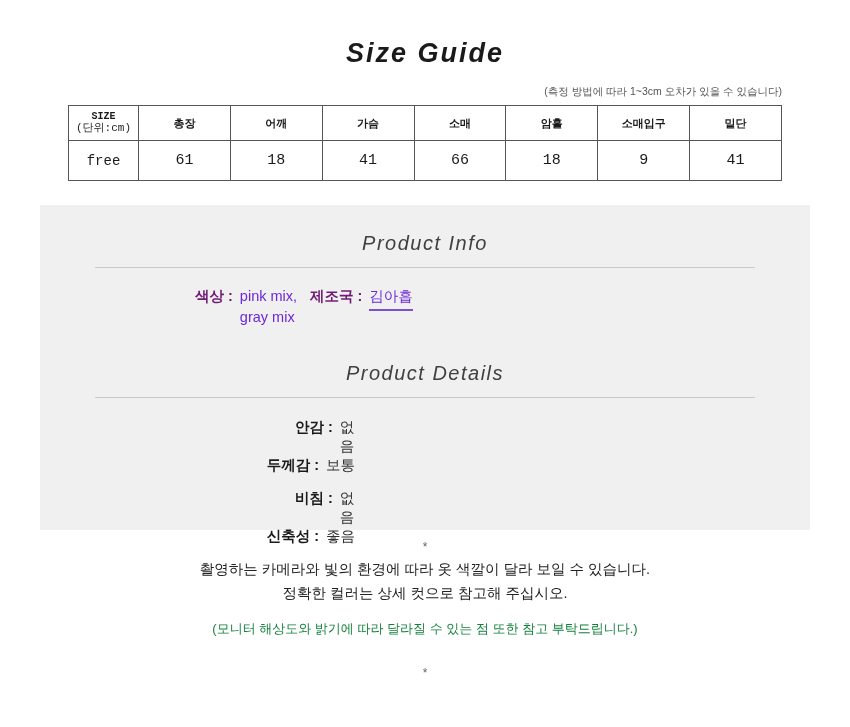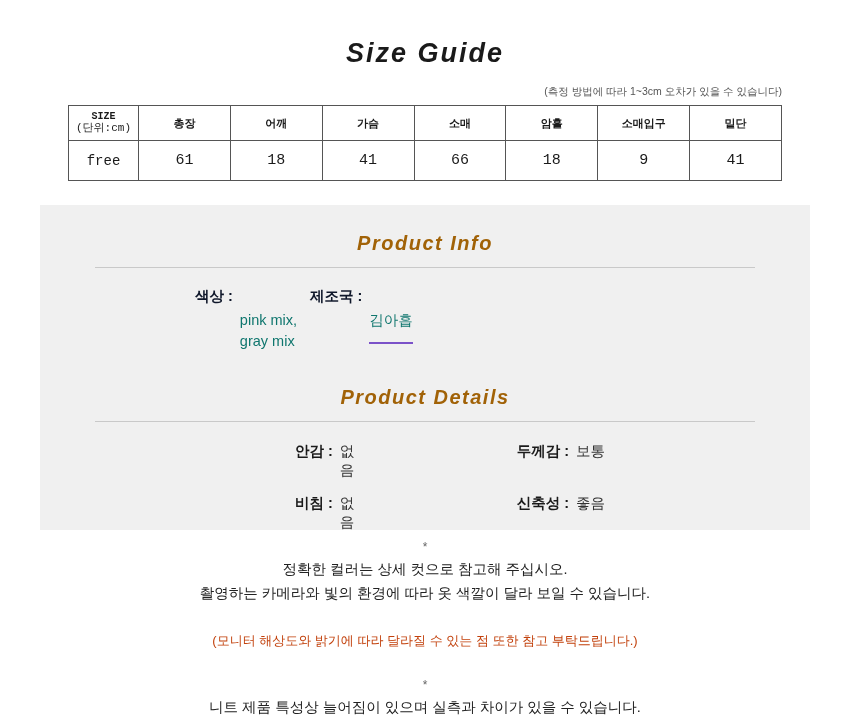--- a/index.html
+++ b/index.html
@@ -79,66 +79,66 @@
     position: absolute;
     left: 40px;
     top: 205px;
     width: 770px;
     height: 325px;
     background: #f0f0f0;
   }
   .panel-title {
     text-align: center;
     font-size: 20px;
-    font-weight: bold;
+    font-weight: normal;
     font-style: italic;
     letter-spacing: 1.5px;
-    color: #a16207;
+    color: #404040;
   }
   .panel-rule {
     height: 1px;
     background: #c9c9c9;
     margin: 12px 55px 0 55px;
   }
   #product-info-title { padding-top: 27px; }
   .info-row {
     display: flex;
     margin-top: 18px;
     padding: 0 55px;
     font-size: 14.5px;
     line-height: 1.45;
   }
   .info-cell {
     display: flex;
     align-items: flex-start;
   }
   .info-cell .lbl {
     font-weight: bold;
-    color: #0f172a;
+    color: #701a75;
     white-space: nowrap;
     margin-right: 7px;
   }
   .info-cell .val {
-    color: #0f766e;
-    margin-top: 24px;
+    color: #6d28d9;
   }
   .cell-color { width: 215px; padding-left: 100px; box-sizing: border-box;}
   .cell-material { width: 250px; }
   .cell-origin { width: 230px; }
   .underlined {
     border-bottom: 2px solid #7b52c9;
-    padding-bottom: 11px;
+    padding-bottom: 2px;
   }
 
   #product-details-title { margin-top: 34px; }
   .details-row {
     display: flex;
     margin-top: 20px;
     padding: 0 55px;
     font-size: 14.5px;
+    flex-direction: column;
   }
   .details-row.second { margin-top: 14px; }
   .dcell-a { width: 250px; padding-left: 200px; box-sizing: border-box; }
   .dcell-b { width: 260px; padding-left: 50px; box-sizing: border-box; justify-content: flex-end; }
   .dcell { display: flex; }
   .dcell .lbl { font-weight: bold; color: #1a1a1a; margin-right: 7px; white-space: nowrap; }
   .dcell .val { color: #333333; }
 
   
   .footer {
@@ -154,23 +154,23 @@
     line-height: 1.2;
     margin-bottom: 4px;
   }
   .note {
     font-size: 14.5px;
     color: #222222;
     line-height: 1.65;
   }
   .note-muted {
     font-size: 13px;
-    color: #c2410c;
+    color: #15803d;
     line-height: 1.6;
-    margin-top: 25px;
+    margin-top: 13px;
   }
   .footer-block-2 { margin-top: 26px; }
 </style>
 </head>
 <body>
 
 <div class="size-guide-title">Size Guide</div>
 
 <div class="size-note">(측정 방법에 따라 1~3cm 오차가 있을 수 있습니다)</div>
 
@@ -257,20 +257,19 @@
     <div class="dcell dcell-b">
       <span class="lbl">신축성 :</span>
       <span class="val">좋음</span>
     </div>
   </div>
 
 </div>
 
 <div class="footer">
   <div class="star">*</div>
+  <div class="note">촬영하는 카메라와 빛의 환경에 따라 옷 색깔이 달라 보일 수 있습니다.</div>
   <div class="note">정확한 컬러는 상세 컷으로 참고해 주십시오.</div>
-  <div class="note">촬영하는 카메라와 빛의 환경에 따라 옷 색깔이 달라 보일 수 있습니다.</div>
   <div class="note-muted">(모니터 해상도와 밝기에 따라 달라질 수 있는 점 또한 참고 부탁드립니다.)</div>
   <div class="footer-block-2">
     <div class="star">*</div>
-    <div class="note">니트 제품 특성상 늘어짐이 있으며 실측과 차이가 있을 수 있습니다.</div>
   </div>
 </div>
 
 </body></html>

